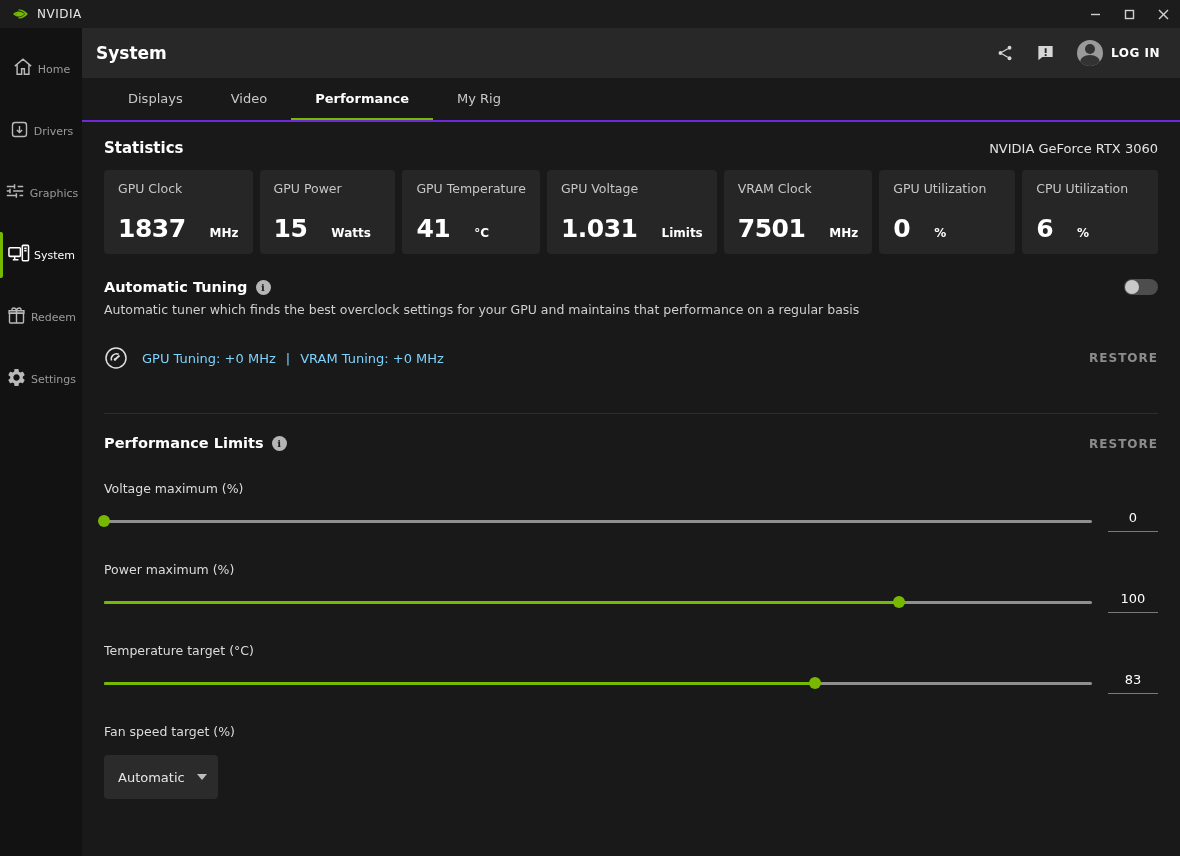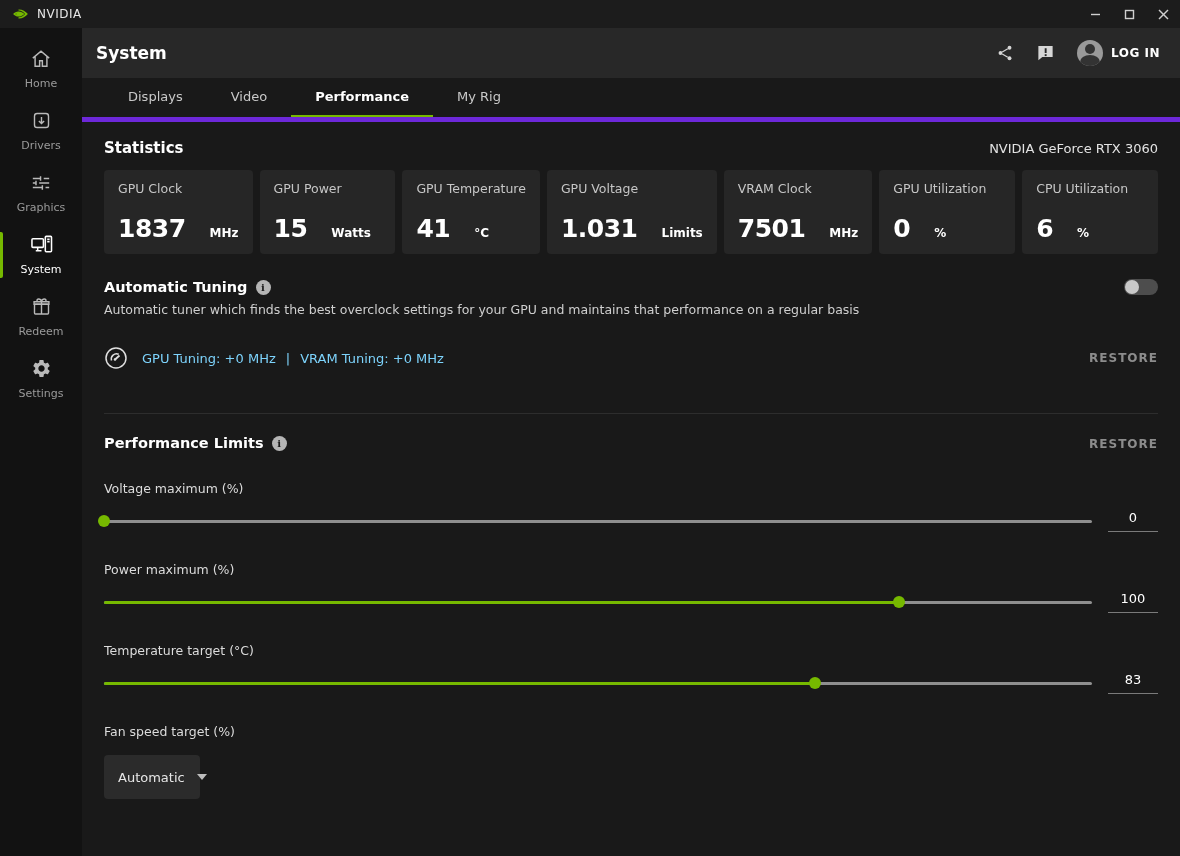--- a/index.html
+++ b/index.html
@@ -13,41 +13,41 @@
   .titlebar .appname { color:#e8e8e8; font-size:12px; letter-spacing:.5px; }
   .winctrls { margin-left:auto; display:flex; height:100%; }
   .winbtn { width:34px; height:100%; display:flex; align-items:center; justify-content:center; color:#cfcfcf; cursor:default; }
   .winbtn svg { stroke:#cfcfcf; }
 
   
   .body { flex:1; display:flex; min-height:0; }
 
   
   .sidebar { width:82px; background:#121212; flex:0 0 auto; padding-top:10px; }
-  .side-item { position:relative; height:62px; display:flex; flex-direction:column; align-items:center; justify-content:center; gap:4px; color:#9a9a9a; cursor:pointer;text-align:right; }
+  .side-item { position:relative; height:62px; display:flex; flex-direction:row; align-items:center; justify-content:center; gap:4px; color:#9a9a9a; cursor:pointer;text-align:right; }
   .side-item .lbl { font-size:11px; }
   .side-item svg { stroke:#b9b9b9; fill:none; stroke-width:1.6; }
   .side-item.gearfill svg { fill:#b9b9b9; stroke:none; }
   .side-item.active { color:#ffffff; }
   .side-item.active svg { stroke:#ffffff; }
   .active-bar { position:absolute; left:0; top:8px; width:3px; height:46px; background:#76b900; border-radius:0 2px 2px 0; }
 
   
   .main { flex:1; display:flex; flex-direction:column; min-width:0; }
   .page-header { height:50px; background:#282828; display:flex; align-items:center; padding:0 20px 0 14px; flex:0 0 auto; }
   .page-title { color:#ffffff; font-size:17px; font-weight:bold; }
   .header-right { margin-left:auto; display:flex; align-items:center; gap:22px; }
   .hbtn { display:flex; align-items:center; gap:8px; cursor:pointer; }
   .login-lbl { color:#ffffff; font-size:12px; font-weight:bold; letter-spacing:.5px; }
   .avatar { width:26px; height:26px; border-radius:50%; background:#9a9a9a; position:relative; overflow:hidden; }
   .avatar .head { position:absolute; left:8px; top:4px; width:10px; height:10px; border-radius:50%; background:#333; }
   .avatar .shoulders { position:absolute; left:3px; top:15px; width:20px; height:14px; border-radius:50%; background:#333; }
 
   
-  .tabs { height:44px; display:flex; padding-left:22px; border-bottom:5px solid #6d28d9; flex:0 0 auto; }
+  .tabs { height:44px; display:flex; padding-left:22px; border-bottom:2px solid #6d28d9; flex:0 0 auto; }
   .tab { padding:0 24px; display:flex; align-items:center; font-size:13px; color:#c9c9c9; cursor:pointer; border-bottom:2px solid transparent; }
   .tab.active { color:#ffffff; font-weight:bold; border-bottom-color:#76b900; }
 
   
   .content { flex:1; padding:0 22px; overflow:hidden; }
 
   .stats-head { margin-top:17px; display:flex; align-items:center; }
   .stats-title { color:#ffffff; font-size:15px; font-weight:bold; }
   .gpu-name { margin-left:auto; color:#e3e3e3; font-size:13px; }
 
@@ -78,21 +78,21 @@
   .slider-group { margin-top:30px; }
   .slider-label { color:#dcdcdc; font-size:12.5px; }
   .slider-row { margin-top:14px; display:flex; align-items:center; }
   .slider-track-wrap { flex:1; position:relative; height:18px; cursor:pointer; }
   .slider-track { position:absolute; top:7.5px; left:0; right:0; height:3px; background:#8f8f8f; border-radius:2px; }
   .slider-fill { position:absolute; top:7.5px; left:0; height:3px; background:#76b900; border-radius:2px; }
   .slider-thumb { position:absolute; top:3px; width:12px; height:12px; border-radius:50%; background:#76b900; transform:translateX(-50%); }
   .slider-value { width:50px; margin-left:16px; text-align:center; color:#ffffff; font-size:13px; padding-bottom:6px; border-bottom:1px solid #7a7a7a; cursor:text; }
 
   .fan-group { margin-top:30px; }
-  .dropdown { margin-top:16px; width:96px; height:44px; background:#2b2b2b; border-radius:4px; display:flex; align-items:center; padding:0 14px; gap:12px; cursor:pointer; }
+  .dropdown { margin-top:16px; width:114px; height:44px; background:#2b2b2b; border-radius:4px; display:flex; align-items:center; padding:0 14px; gap:12px; cursor:pointer; }
   .dropdown-label { color:#e6e6e6; font-size:13px; }
   .chevron { width:0; height:0; border-left:5px solid transparent; border-right:5px solid transparent; border-top:6px solid #bdbdbd; margin-left:auto; }
 </style>
 </head>
 <body>
 
 <div class="window">
 
   <div class="titlebar">
     <span class="logo">

